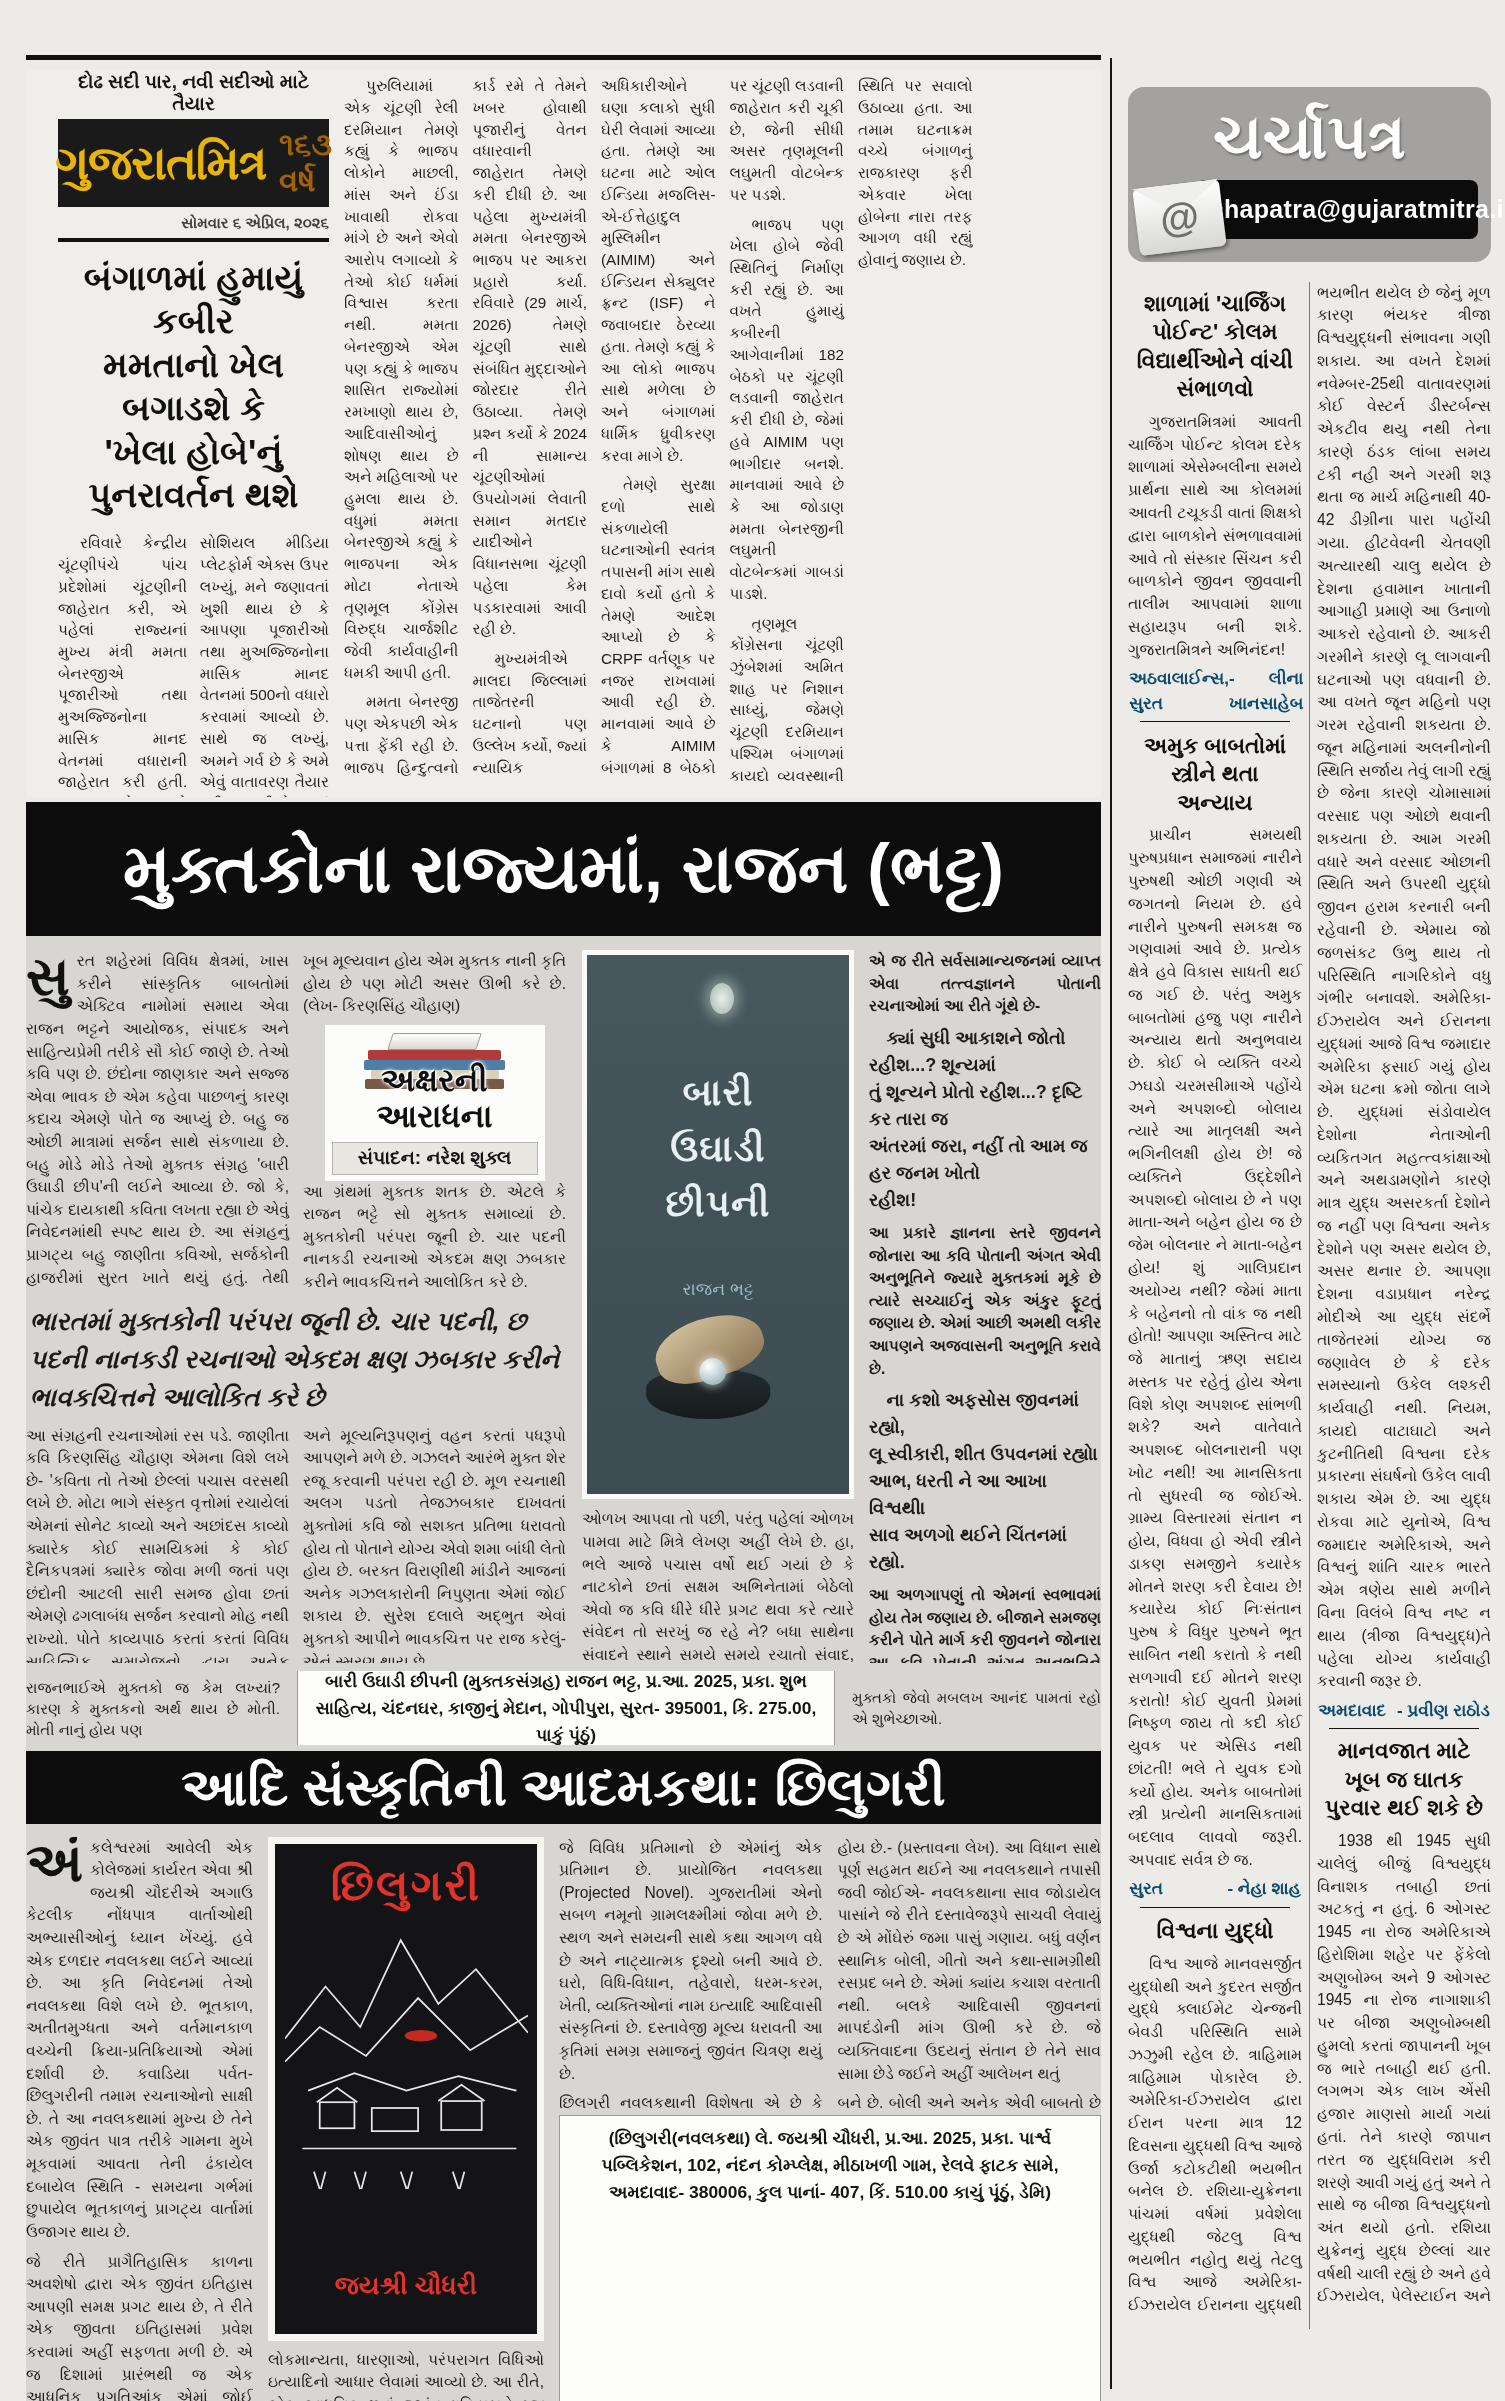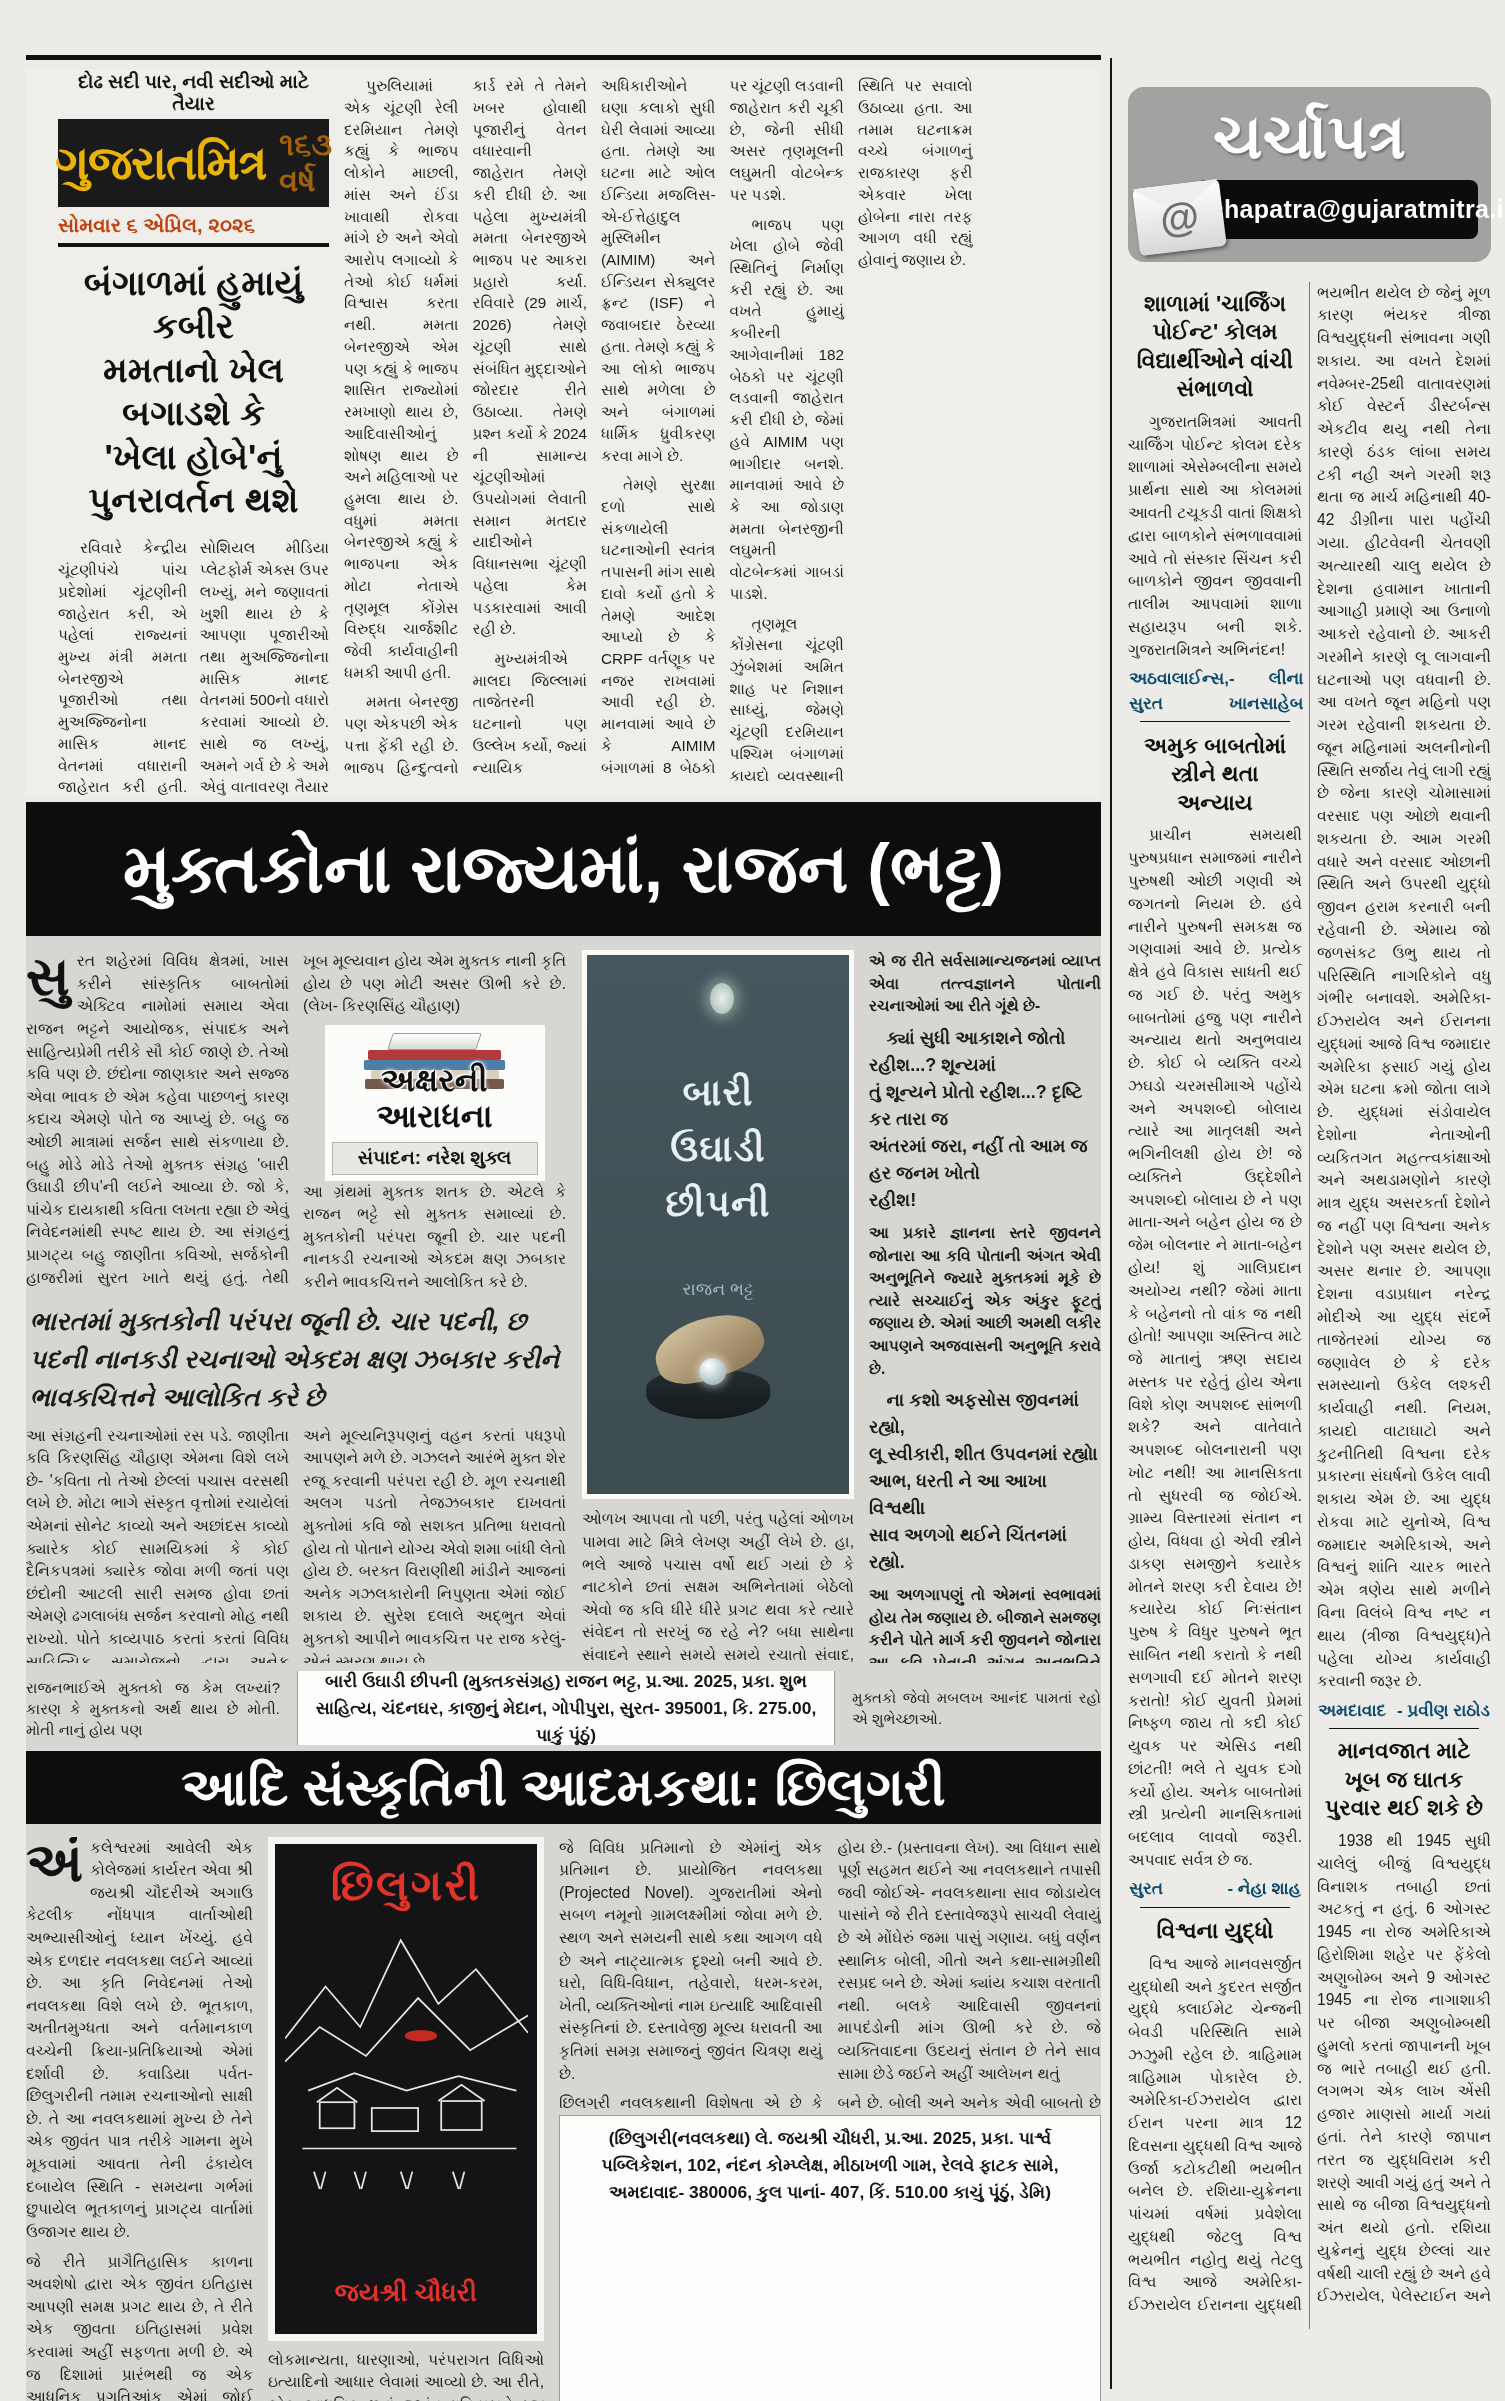--- a/index.html
+++ b/index.html
@@ -8,21 +8,21 @@
   .paper{position:absolute;inset:0;background:#edebe7;}
   
   .main{position:absolute;left:26px;top:55px;width:1075px;}
   .top-rule{height:5.2px;background:#111;margin-bottom:9.3px;}
   .top-section{display:flex;gap:15px;height:728px;overflow:hidden;background:#f0eeea;}
   .tl-block{width:271px;flex:0 0 auto;margin-left:32px;}
   .tagline{font-size:19px;font-weight:700;text-align:center;padding:1.2px 0 4.6px;color:#151515;}
   .logo-bar{background:#1a1a1a;height:88px;display:flex;align-items:center;justify-content:center;gap:12.7px;}
   .logo-main{font-size:47px;font-weight:900;color:#eab308;letter-spacing:-1.2px;}
   .logo-years{font-size:31px;font-weight:700;color:#a16207;}
-  .dateline{font-size:20px;font-weight:700;text-align:left;padding:7px 0 5.8px;color:#c2410c;}
+  .dateline{font-size:15px;font-weight:700;text-align:right;padding:7px 0 5.8px;color:#404040;}
   .mast-rule{height:4px;background:#111;margin-bottom:14px;}
   .bengal-headline{font-size:35px;line-height:1.24;font-weight:900;text-align:center;color:#101010;}
   .bengal-headline span{display:block;}
   .tl-cols{margin-top:16px;column-count:2;column-gap:12.7px;height:301px;column-fill:auto;overflow:hidden;
            font-size:15.3px;line-height:1.42;text-align:justify;color:#1d1d1d;}
   .tr-cols{flex:1;column-count:6;column-gap:14px;height:716px;column-fill:auto;overflow:hidden;
            font-size:15.3px;line-height:1.42;text-align:justify;color:#1d1d1d;padding-top:5.8px;}
   .tl-cols p,.tr-cols p{margin:0 0 8px;text-indent:22px;}
   
   .banner{background:#0d0d0d;color:#fff;display:flex;align-items:center;justify-content:center;
@@ -75,21 +75,21 @@
              background:linear-gradient(160deg,#d8c6a2,#8a7452);transform:rotate(-18deg);}
   .pearl{position:relative;z-index:2;width:27px;height:27px;margin:-19.7px auto 0;border-radius:50%;
          background:radial-gradient(circle at 35% 30%,#ffffff,#a9bec2 70%);box-shadow:0 0 8px 1.7px rgba(255,255,255,.55);}
   .shell-bottom{width:124px;height:49px;margin-top:-15px;border-radius:45% 45% 60% 60%;
                 background:linear-gradient(#232c2f,#151b1d);}
   
   .cover2{position:relative;width:100%;height:504px;background:#141417;border:7px solid #f6f5f1;
           box-sizing:border-box;overflow:hidden;}
   .cover2-title{margin-top:17.4px;text-align:center;color:#e2332b;font-size:43px;font-weight:800;letter-spacing:2.3px;}
   .cover2-art{display:block;margin:5.8px auto 0;}
-  .cover2-author{position:absolute;bottom:26px;width:100%;text-align:center;color:#e2332b;font-size:25.4px;font-weight:700;}
+  .cover2-author{position:absolute;bottom:33px;width:100%;text-align:center;color:#e2332b;font-size:25.4px;font-weight:700;}
   .review2{background:#d8d6d2;padding:12.7px 0 8px;}
   .r2-body{display:flex;gap:15px;height:571px;overflow:hidden;}
   .r2-colA{width:227px;flex:0 0 auto;overflow:hidden;}
   .r2-colB{width:276px;flex:0 0 auto;}
   .r2-right{flex:1;display:flex;flex-direction:column;}
   .r2-right-cols{display:flex;gap:15px;flex:1;overflow:hidden;}
   .r2-right-cols .col{width:50%;}
   .r2-infobox{margin-top:5.8px;}
   
   .divider{position:absolute;left:1110px;top:58px;width:2.3px;height:2331px;background:#141414;}

